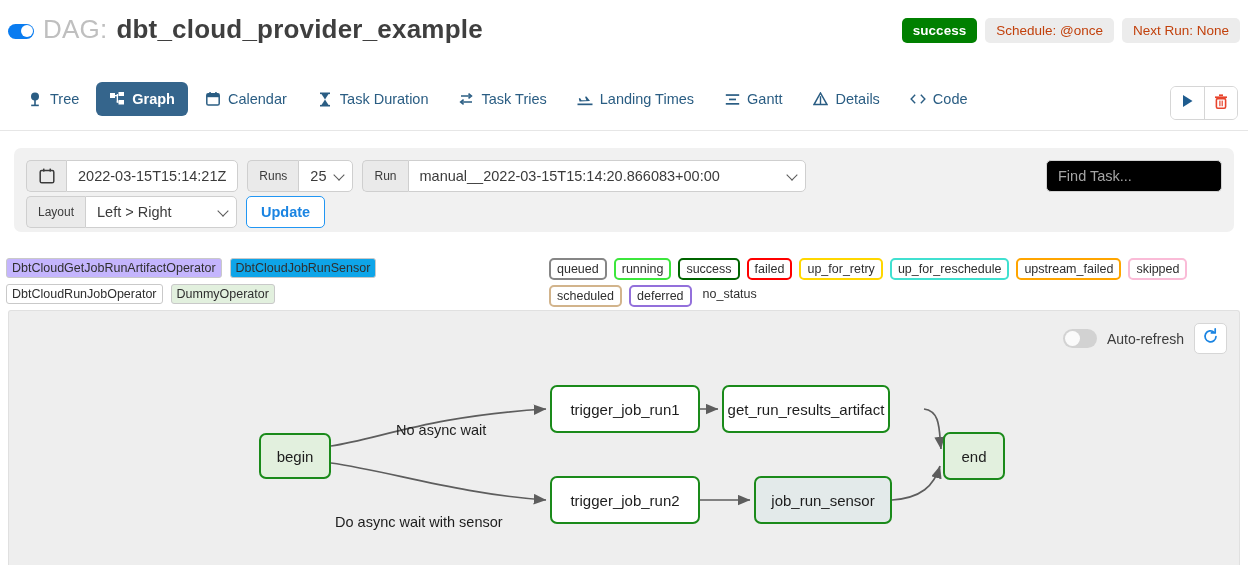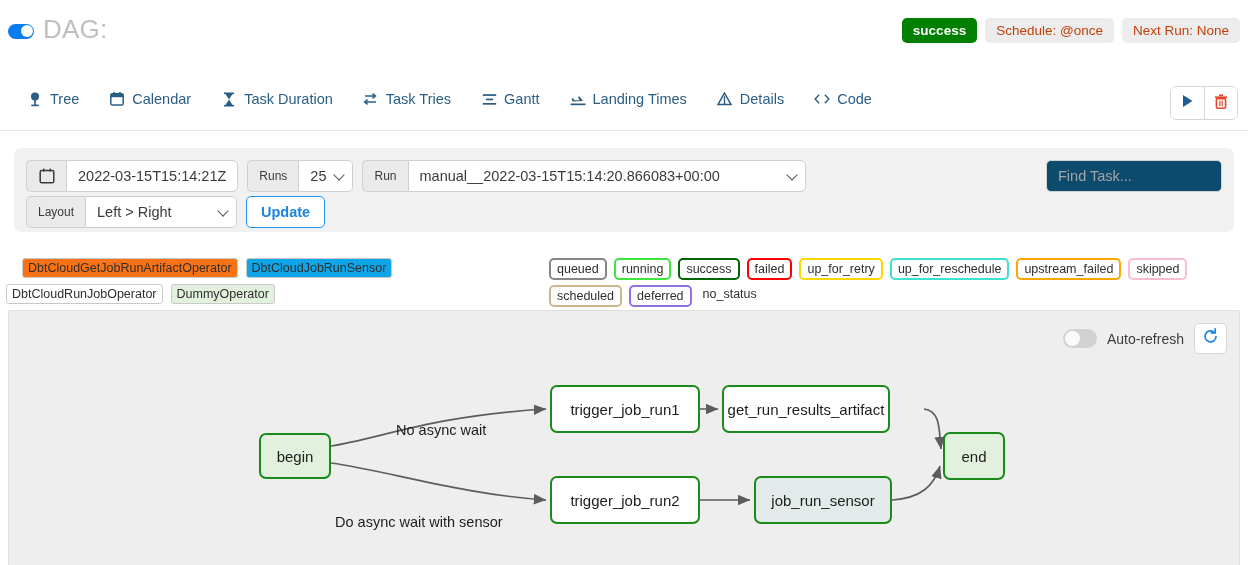--- a/index.html
+++ b/index.html
@@ -96,21 +96,21 @@
   }
   .gap { width: 9px; }
   .cal-addon { width: 40px; justify-content: center; padding: 0; }
   .update-btn {
     margin-left: 9px; background: #fff; border: 1px solid #2196f3; color: #1a84e2;
     font-size: 14.5px; font-weight: 600; height: 32px; padding: 0 14px;
     border-radius: 5px; display: flex; align-items: center;
   }
   .find-task {
     position: absolute; right: 12px; top: 12px; width: 176px; height: 32px;
-    background: #0c4a6e; border: 1px solid #d2d2d2; border-radius: 5px;
+    background: #000000; border: 1px solid #d2d2d2; border-radius: 5px;
     display: flex; align-items: center; padding: 0 11px;
     font-size: 14.5px; color: #a5a5a5;
   }
 
   
   .legend {
     position: absolute; left: 0; top: 258px; width: 1248px;
   }
   .legend-ops { position: absolute; left: 6px; top: 0; width: 520px; display: flex; flex-wrap: wrap; gap: 6px 8px; }
   .legend-status { position: absolute; left: 549px; top: 0; width: 699px; display: flex; flex-wrap: wrap; gap: 5px 7px; }
@@ -160,20 +160,21 @@
 </style>
 </head>
 <body>
 
 <div class="page">
 
   <div class="dag-header">
     <div class="dag-title-wrap">
       <div class="pause-toggle"></div>
       <span class="dag-label">DAG:</span>
+      <span class="dag-name">dbt_cloud_provider_example</span>
     </div>
     <div class="header-right">
       <span class="pill success">success</span>
       <span class="pill">Schedule: @once</span>
       <span class="pill">Next Run: None</span>
     </div>
   </div>
 
   <div class="navbar">
     <div class="tabs">
@@ -182,20 +183,33 @@
         <span class="ic">
           <svg width="14" height="15" viewBox="0 0 14 15">
               <circle cx="7" cy="4.5" r="4" fill="#2a5d83"></circle>
               <rect x="6.2" y="8" width="1.6" height="5" fill="#2a5d83"></rect>
               <rect x="3.2" y="12.6" width="7.6" height="1.6" fill="#2a5d83"></rect>
             </svg>
         </span>
         <span>Tree</span>
       </div>
 
+      <div class="tab active">
+        <span class="ic">
+          <svg width="15" height="14" viewBox="0 0 15 14">
+              <rect x="0" y="1" width="5" height="5" fill="#fff"></rect>
+              <rect x="8.5" y="0" width="5.5" height="4" fill="#fff"></rect>
+              <rect x="8.5" y="8" width="5.5" height="4.5" fill="#fff"></rect>
+              <rect x="5" y="3" width="3" height="1.3" fill="#fff"></rect>
+              <rect x="6.7" y="2" width="1.3" height="8.3" fill="#fff"></rect>
+              <rect x="6.7" y="9.4" width="2" height="1.3" fill="#fff"></rect>
+            </svg>
+        </span>
+        <span>Graph</span>
+      </div>
 
       <div class="tab">
         <span class="ic">
           <svg width="14" height="14" viewBox="0 0 14 14">
               <rect x="0.8" y="1.8" width="12.4" height="11.2" rx="1.6" fill="none" stroke="#2a5d83" stroke-width="1.5"></rect>
               <rect x="0.8" y="1.8" width="12.4" height="3.4" fill="#2a5d83"></rect>
               <rect x="3.3" y="0" width="1.5" height="3" fill="#2a5d83"></rect>
               <rect x="9.2" y="0" width="1.5" height="3" fill="#2a5d83"></rect>
             </svg>
         </span>
@@ -220,37 +234,37 @@
               <path d="M2 4 H11 M2 10 H13" stroke="#2a5d83" stroke-width="1.6" fill="none"></path>
               <path d="M9.5 1.6 L12.4 4 L9.5 6.4" stroke="#2a5d83" stroke-width="1.6" fill="none"></path>
               <path d="M4.6 7.6 L1.7 10 L4.6 12.4" stroke="#2a5d83" stroke-width="1.6" fill="none"></path>
             </svg>
         </span>
         <span>Task Tries</span>
       </div>
 
       <div class="tab">
         <span class="ic">
+          <svg width="16" height="14" viewBox="0 0 16 14">
+              <rect x="0.5" y="11.5" width="15" height="1.7" fill="#2a5d83"></rect>
+              <path d="M2.5 9.5 L13 9 L9.5 4.5 L8 4.8 L9.4 8.2 L4.5 8.2 L3 6 L1.8 6.4 Z" fill="#2a5d83"></path>
+            </svg>
+        </span>
+        <span>Landing Times</span>
+      </div>
+
+      <div class="tab">
+        <span class="ic">
           <svg width="15" height="14" viewBox="0 0 15 14">
               <rect x="0.8" y="2.2" width="13.4" height="1.7" fill="#2a5d83"></rect>
               <rect x="4" y="6.6" width="7" height="1.7" fill="#2a5d83"></rect>
               <rect x="0.8" y="11" width="13.4" height="1.7" fill="#2a5d83"></rect>
             </svg>
         </span>
         <span>Gantt</span>
-      </div>
-
-      <div class="tab">
-        <span class="ic">
-          <svg width="16" height="14" viewBox="0 0 16 14">
-              <rect x="0.5" y="11.5" width="15" height="1.7" fill="#2a5d83"></rect>
-              <path d="M2.5 9.5 L13 9 L9.5 4.5 L8 4.8 L9.4 8.2 L4.5 8.2 L3 6 L1.8 6.4 Z" fill="#2a5d83"></path>
-            </svg>
-        </span>
-        <span>Landing Times</span>
       </div>
 
       <div class="tab">
         <span class="ic">
           <svg width="15" height="14" viewBox="0 0 15 14">
               <path d="M7.5 1 L14 12.6 L1 12.6 Z" fill="none" stroke="#2a5d83" stroke-width="1.5"></path>
               <rect x="6.8" y="4.2" width="1.4" height="8" fill="#2a5d83"></rect>
             </svg>
         </span>
         <span>Details</span>
@@ -322,21 +336,21 @@
         <div class="sel" style="width:152px;">Left &gt; Right</div>
       </div>
       <div class="update-btn">Update</div>
     </div>
 
     <div class="find-task">Find Task...</div>
   </div>
 
   <div class="legend">
     <div class="legend-ops">
-      <span class="op-badge" style="background:#f97316;margin-left:16px;">DbtCloudGetJobRunArtifactOperator</span>
+      <span class="op-badge" style="background:#c4b5fd;">DbtCloudGetJobRunArtifactOperator</span>
       <span class="op-badge" style="background:#0ea5e9;text-align:center;">DbtCloudJobRunSensor</span>
       <span class="op-badge" style="background:#ffffff;">DbtCloudRunJobOperator</span>
       <span class="op-badge" style="background:#e2f0de;">DummyOperator</span>
     </div>
     <div class="legend-status">
       <span class="st-badge" style="border-color:#868686;">queued</span>
       <span class="st-badge" style="border-color:#3ce63c;">running</span>
       <span class="st-badge" style="border-color:#006400;">success</span>
       <span class="st-badge" style="border-color:#ff0000;">failed</span>
       <span class="st-badge" style="border-color:#ffd700;">up_for_retry</span>

